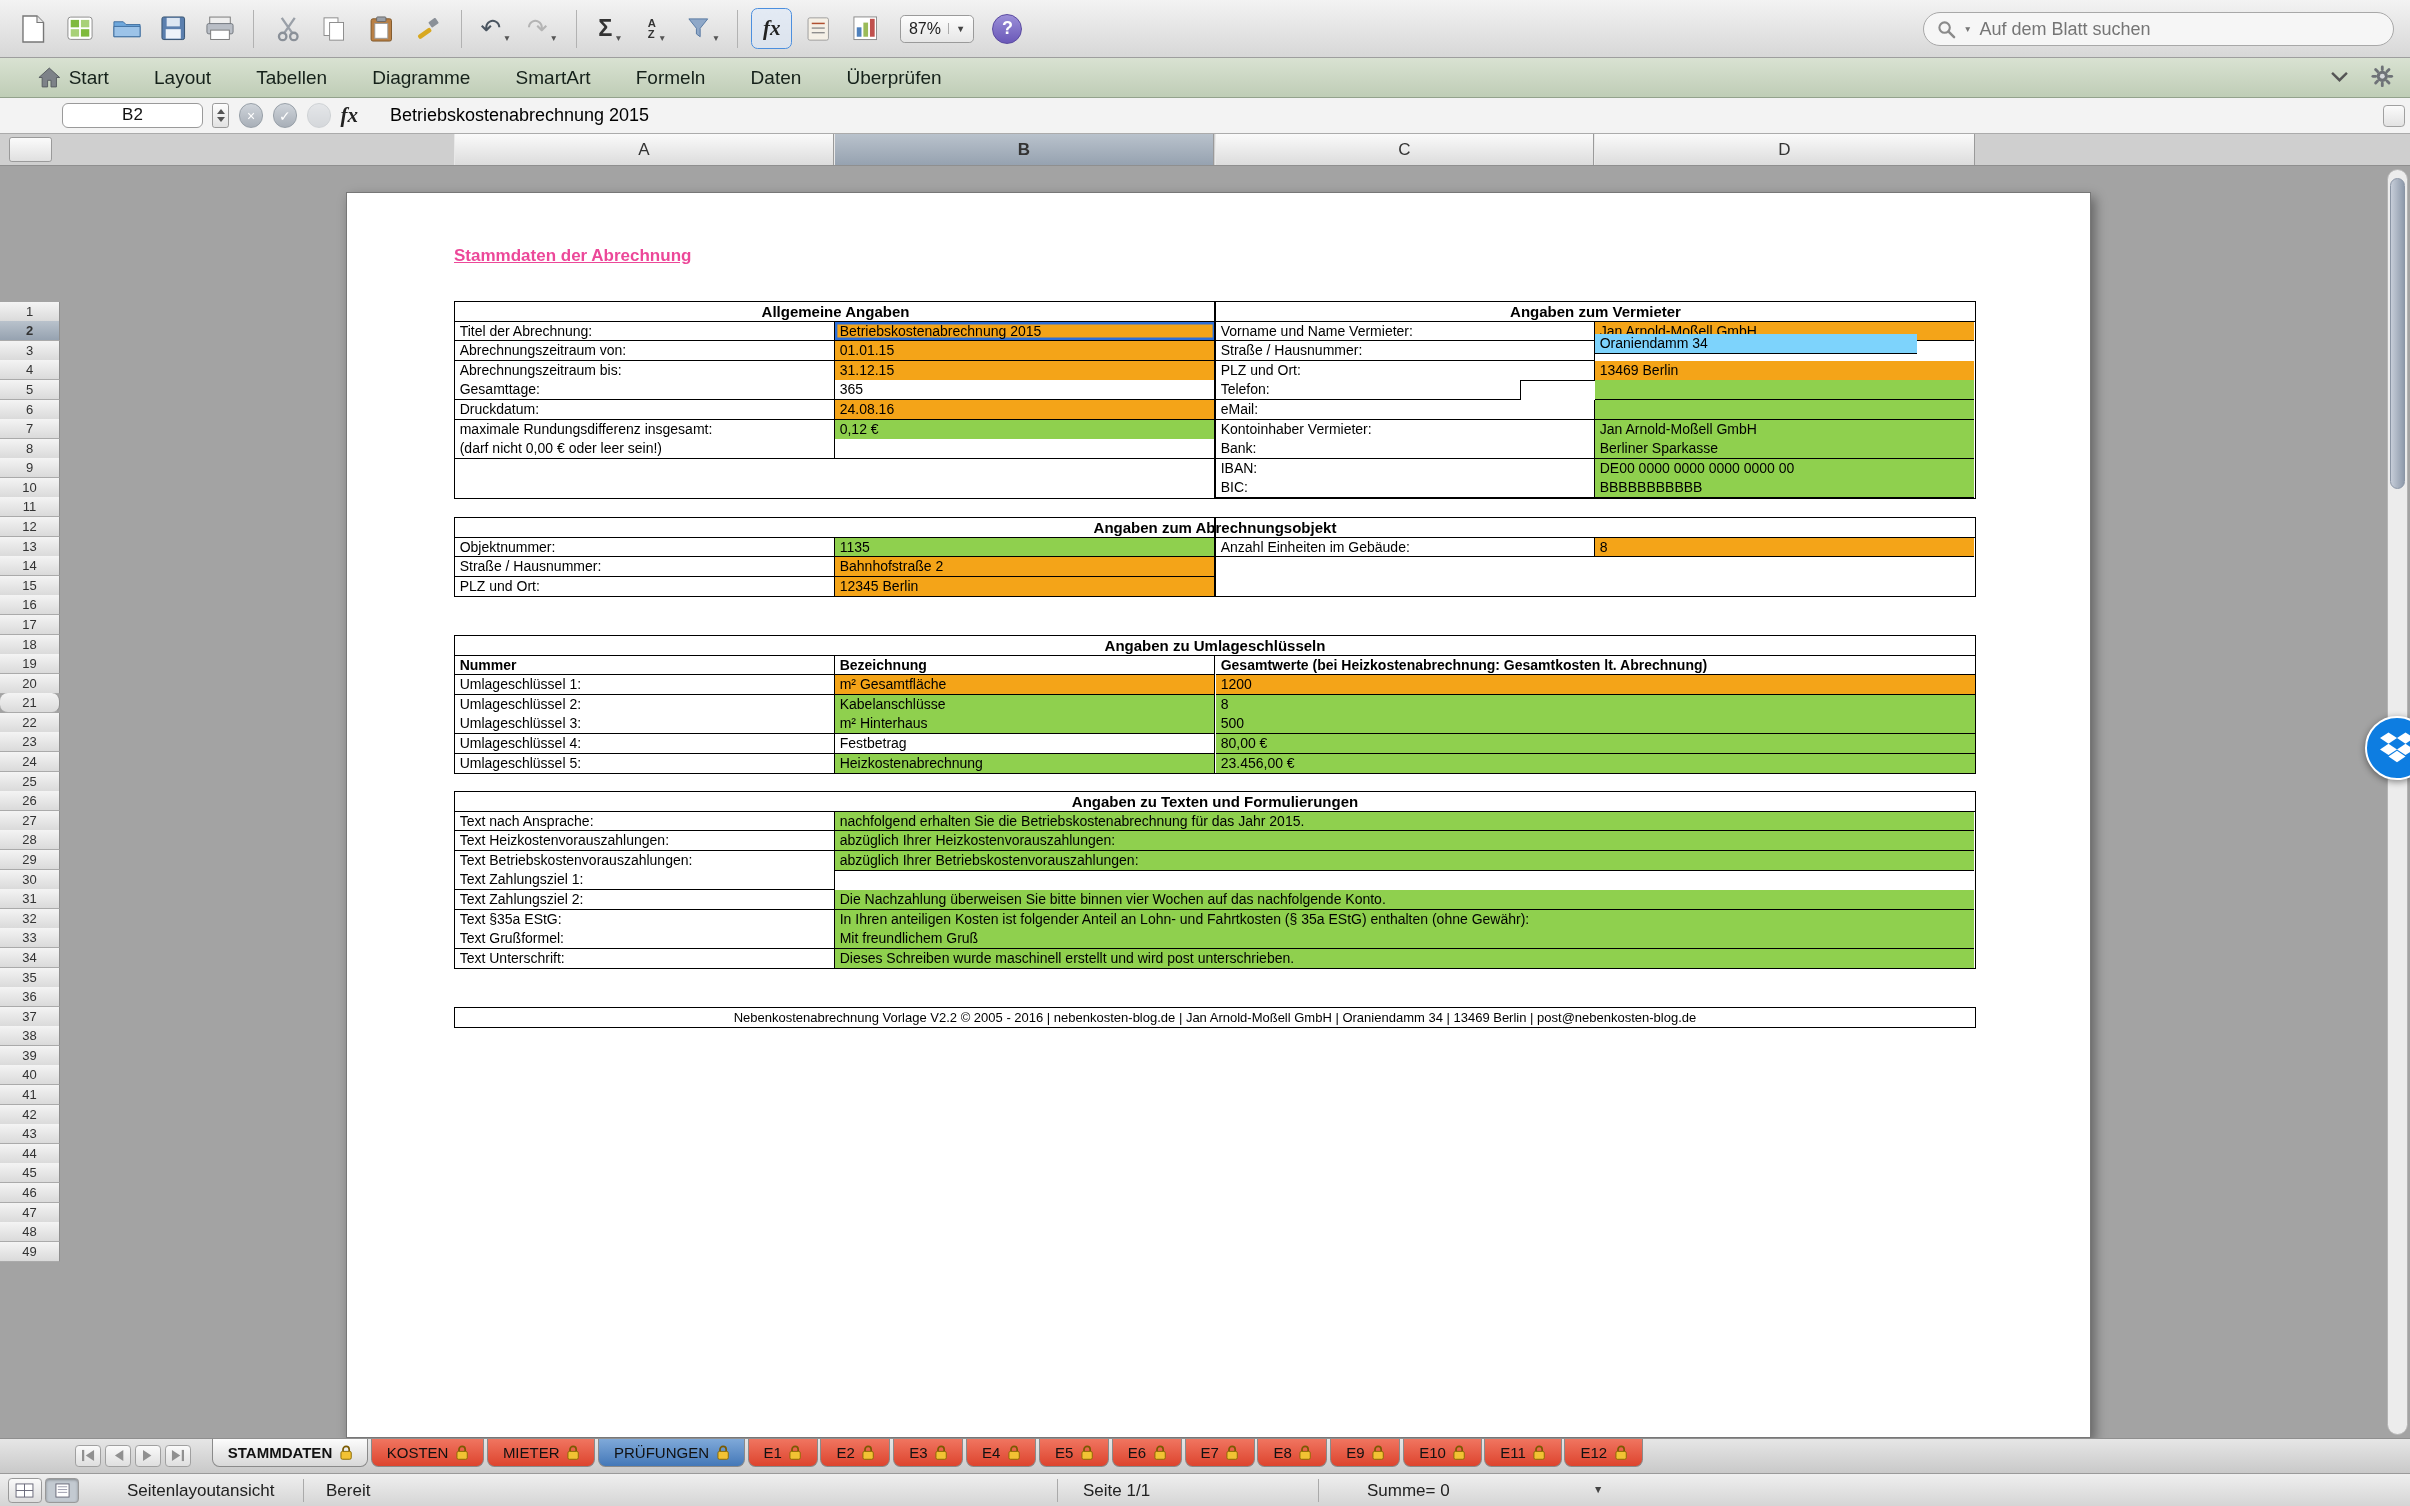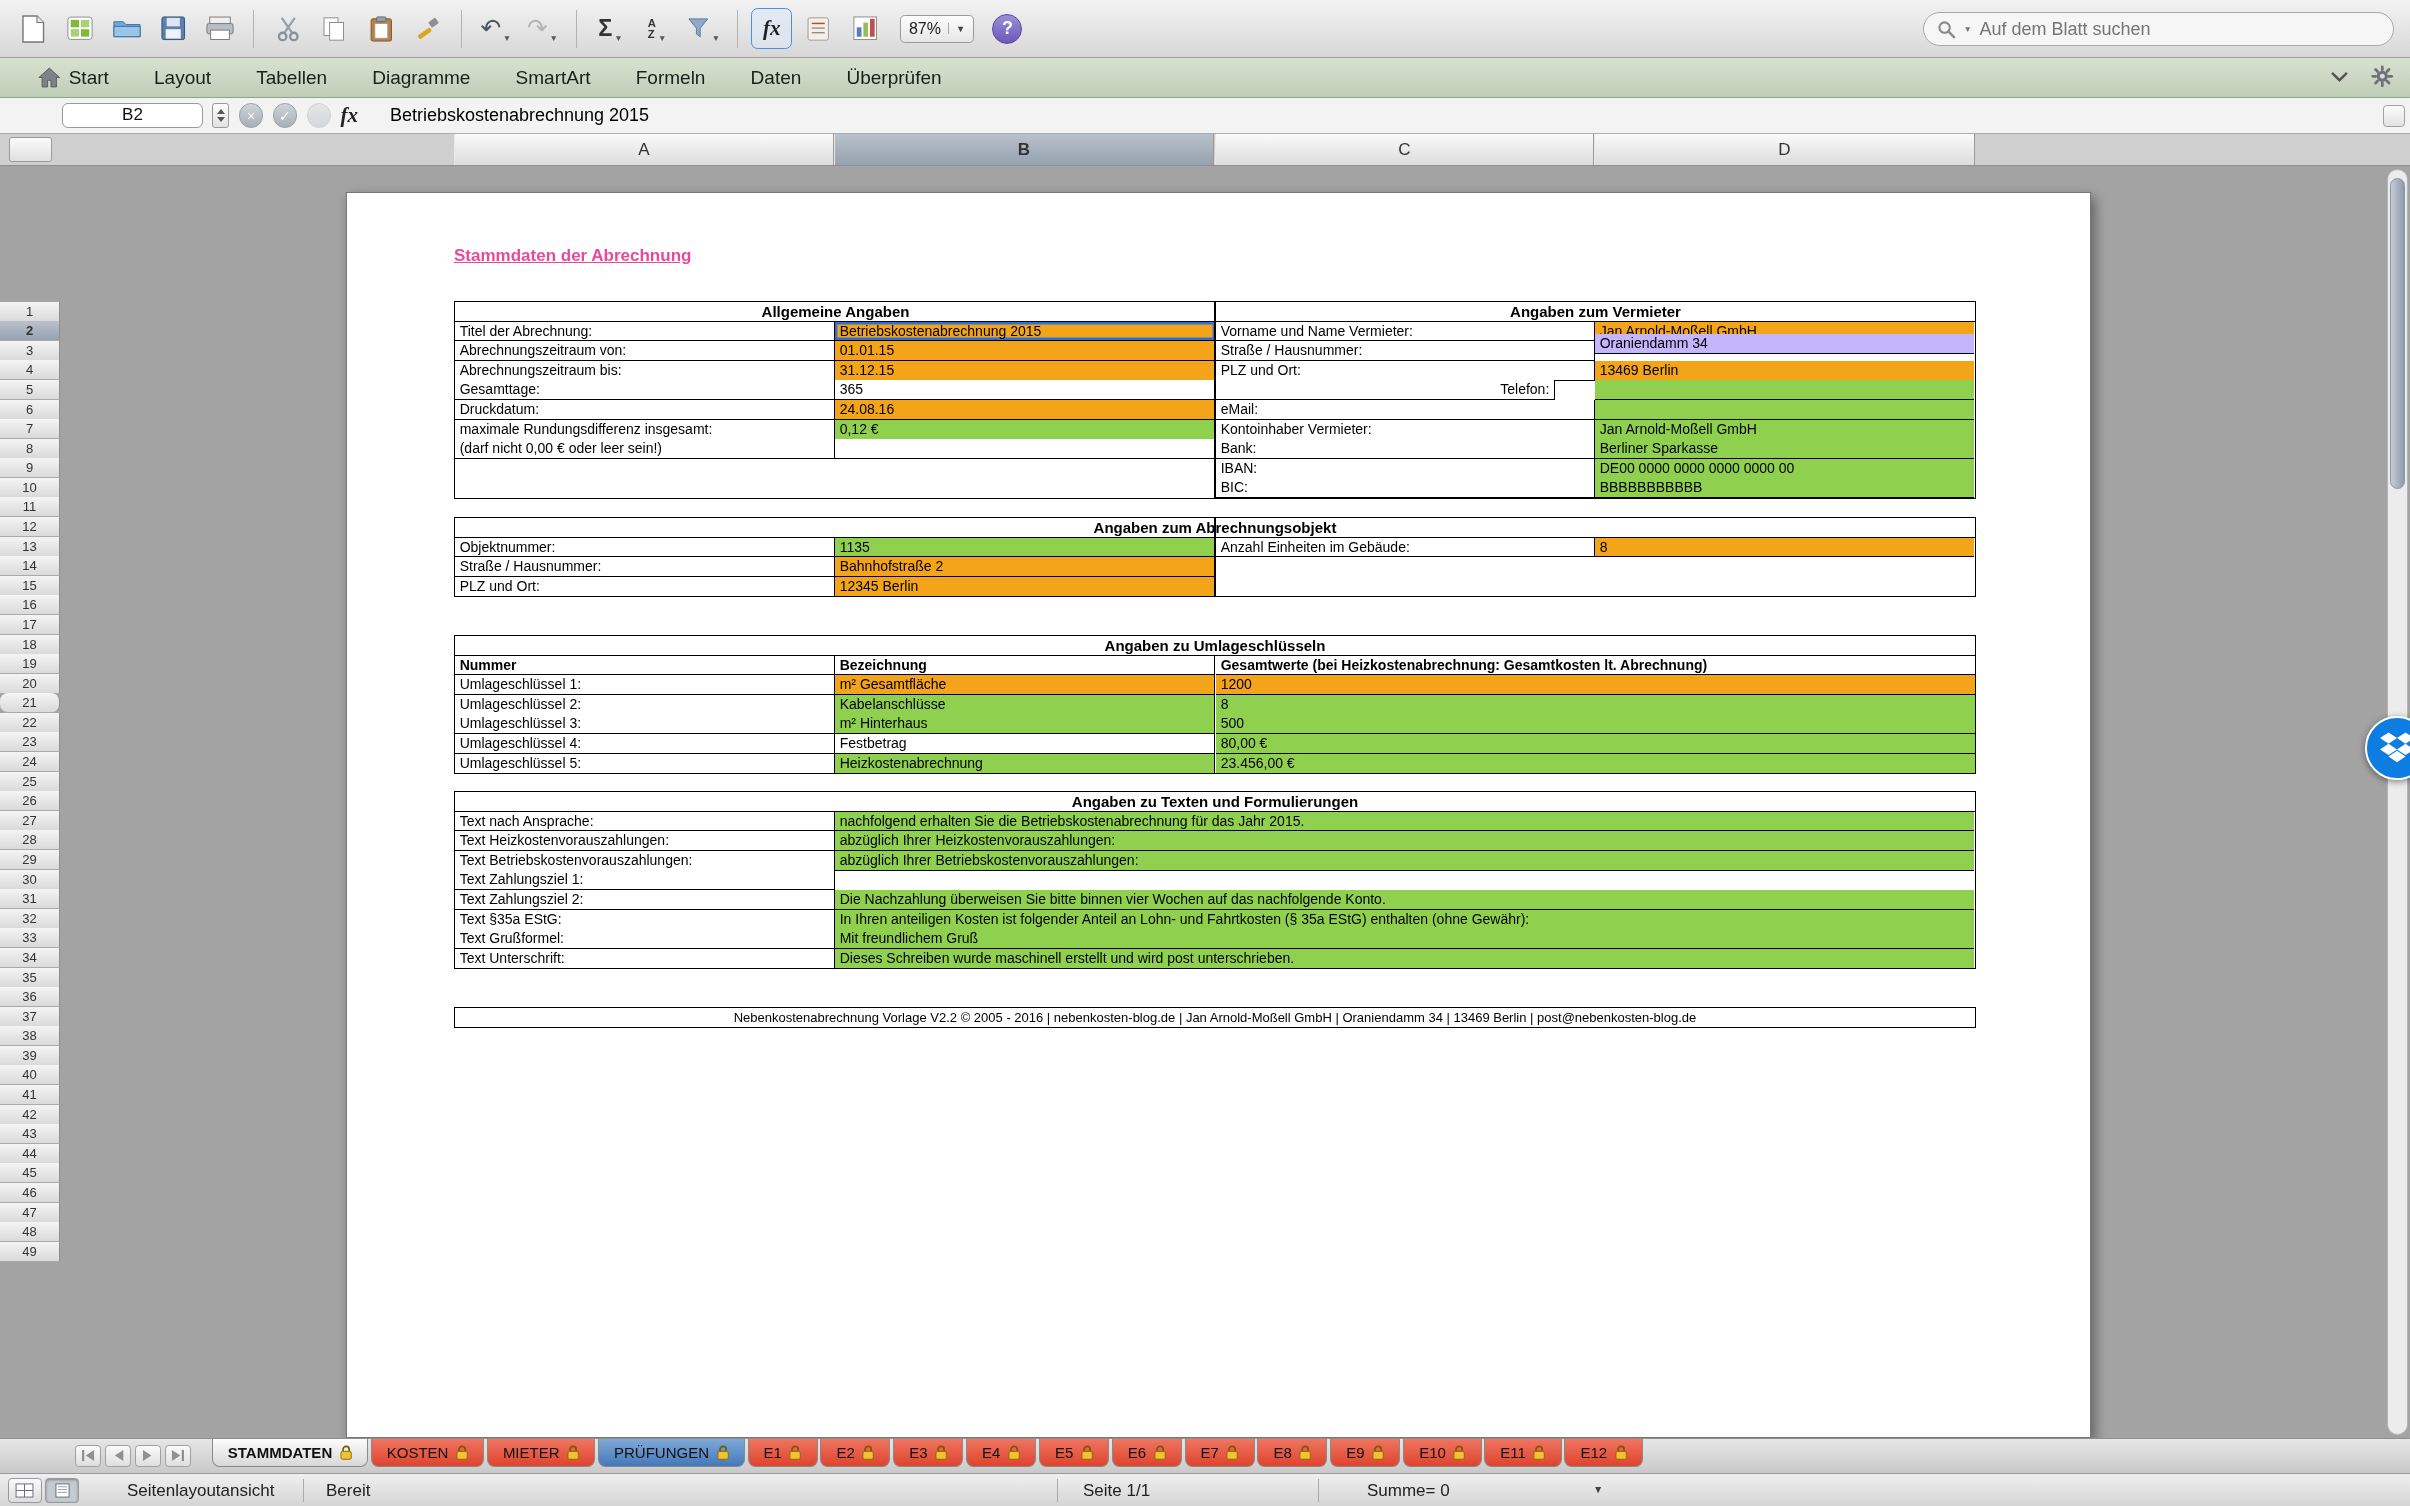--- a/index.html
+++ b/index.html
@@ -367,24 +367,24 @@
         <div class="tcell" style="left: 380px; top: 78px; width: 380px; height: 19.6px; background: rgb(255, 255, 255);">365</div>
         <div class="tcell brd-r" style="left: 0px; top: 98px; width: 380px; height: 19.6px;">Druckdatum:</div>
         <div class="tcell" style="left: 380px; top: 98px; width: 380px; height: 19.6px; background: rgb(244, 164, 24);">24.08.16</div>
         <div class="tcell brd-r" style="left: 0px; top: 118px; width: 380px; height: 19.6px;">maximale Rundungsdifferenz insgesamt:</div>
         <div class="tcell" style="left: 380px; top: 118px; width: 380px; height: 19.6px; background: rgb(143, 208, 78);">0,12 €</div>
         <div class="tcell brd-r" style="left: 0px; top: 137px; width: 380px; height: 19.6px;">(darf nicht 0,00 € oder leer sein!)</div>
         <div class="tcell" style="left: 380px; top: 137px; width: 380px; height: 19.6px; background: rgb(255, 255, 255);"></div>
         <div class="tcell brd-r" style="left: 761px; top: 19.6px; width: 379px; height: 19.6px;">Vorname und Name Vermieter:</div>
         <div class="tcell" style="left: 1140px; top: 19.6px; width: 379px; height: 19.6px; background: rgb(244, 164, 24);">Jan Arnold-Moßell GmbH</div>
         <div class="tcell brd-r" style="left: 761px; top: 39px; width: 379px; height: 19.6px;">Straße / Hausnummer:</div>
-        <div class="tcell" style="left: 1140px; top: 32px; width: 379px; height: 19.6px; background: #c4b5fd;">Oraniendamm 34</div>
+        <div class="tcell" style="left: 1140px; top: 32px; width: 322px; height: 19.6px; background: #7dd3fc;">Oraniendamm 34</div>
         <div class="tcell brd-r" style="left: 761px; top: 59px; width: 379px; height: 19.6px;">PLZ und Ort:</div>
         <div class="tcell" style="left: 1140px; top: 59px; width: 379px; height: 19.6px; background: rgb(244, 164, 24);">13469 Berlin</div>
-        <div class="tcell brd-r" style="left: 761px; top: 78px; width: 339px; height: 19.6px; text-align: right;">Telefon:</div>
+        <div class="tcell brd-r" style="left: 761px; top: 78px; width: 305px; height: 19.6px;">Telefon:</div>
         <div class="tcell" style="left: 1140px; top: 78px; width: 379px; height: 19.6px; background: rgb(143, 208, 78);"></div>
         <div class="tcell brd-r" style="left: 761px; top: 98px; width: 379px; height: 19.6px;">eMail:</div>
         <div class="tcell" style="left: 1140px; top: 98px; width: 379px; height: 19.6px; background: rgb(143, 208, 78);"></div>
         <div class="tcell brd-r" style="left: 761px; top: 118px; width: 379px; height: 19.6px;">Kontoinhaber Vermieter:</div>
         <div class="tcell" style="left: 1140px; top: 118px; width: 379px; height: 19.6px; background: rgb(143, 208, 78);">Jan Arnold-Moßell GmbH</div>
         <div class="tcell brd-r" style="left: 761px; top: 137px; width: 379px; height: 19.6px;">Bank:</div>
         <div class="tcell" style="left: 1140px; top: 137px; width: 379px; height: 19.6px; background: rgb(143, 208, 78);">Berliner Sparkasse</div>
         <div class="tcell brd-r" style="left: 761px; top: 157px; width: 379px; height: 19.6px;">IBAN:</div>
         <div class="tcell" style="left: 1140px; top: 157px; width: 379px; height: 19.6px; background: rgb(143, 208, 78);">DE00 0000 0000 0000 0000 00</div>
         <div class="tcell brd-r" style="left: 761px; top: 176px; width: 379px; height: 19.6px;">BIC:</div>

